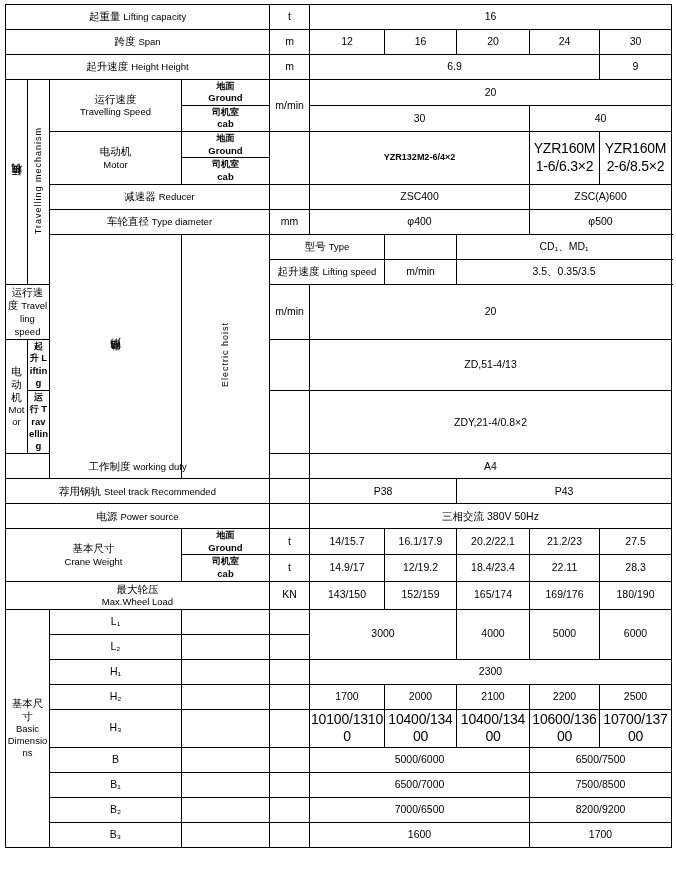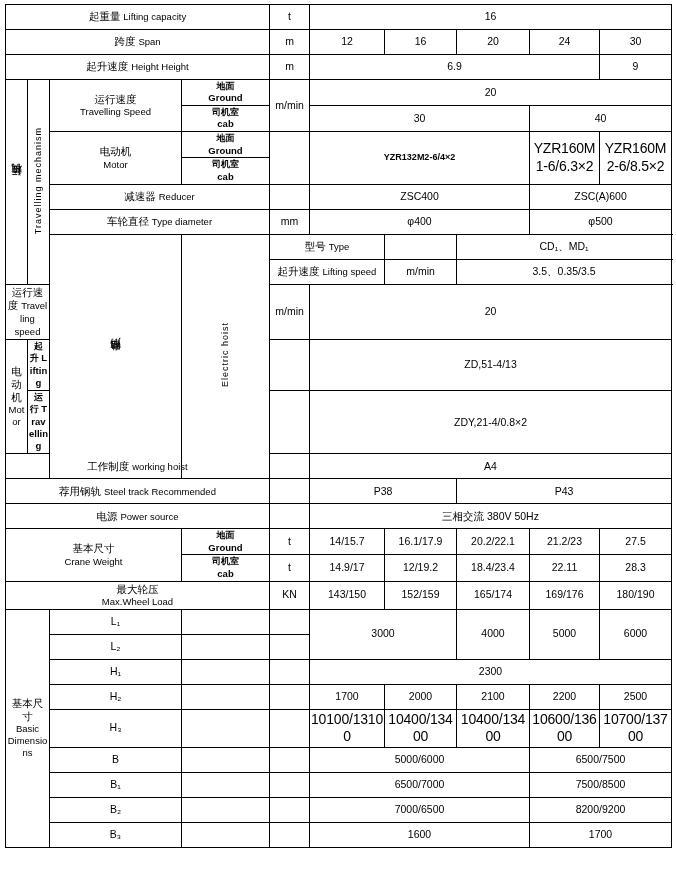--- a/index.html
+++ b/index.html
@@ -192,21 +192,21 @@
   <tr>
     <td class="small">
       <span>运行</span>&nbsp;<span class="en">Travelling</span>
     </td>
     <td></td>
     <td colspan="5">ZDY,21-4/0.8×2</td>
   </tr>
 
   <tr>
     <td colspan="4" class="lbl">
-      <span class="cn">工作制度</span>&nbsp;<span class="en">working  hoist</span>
+      <span class="cn">工作制度</span>&nbsp;<span class="en">working  duty</span>
     </td>
     <td></td>
     <td colspan="5">A4</td>
   </tr>
 
   <tr>
     <td colspan="4" class="lbl">
       <span class="cn">荐用钢轨</span>&nbsp;<span class="en">Steel track Recommended</span>
     </td>
     <td></td>

